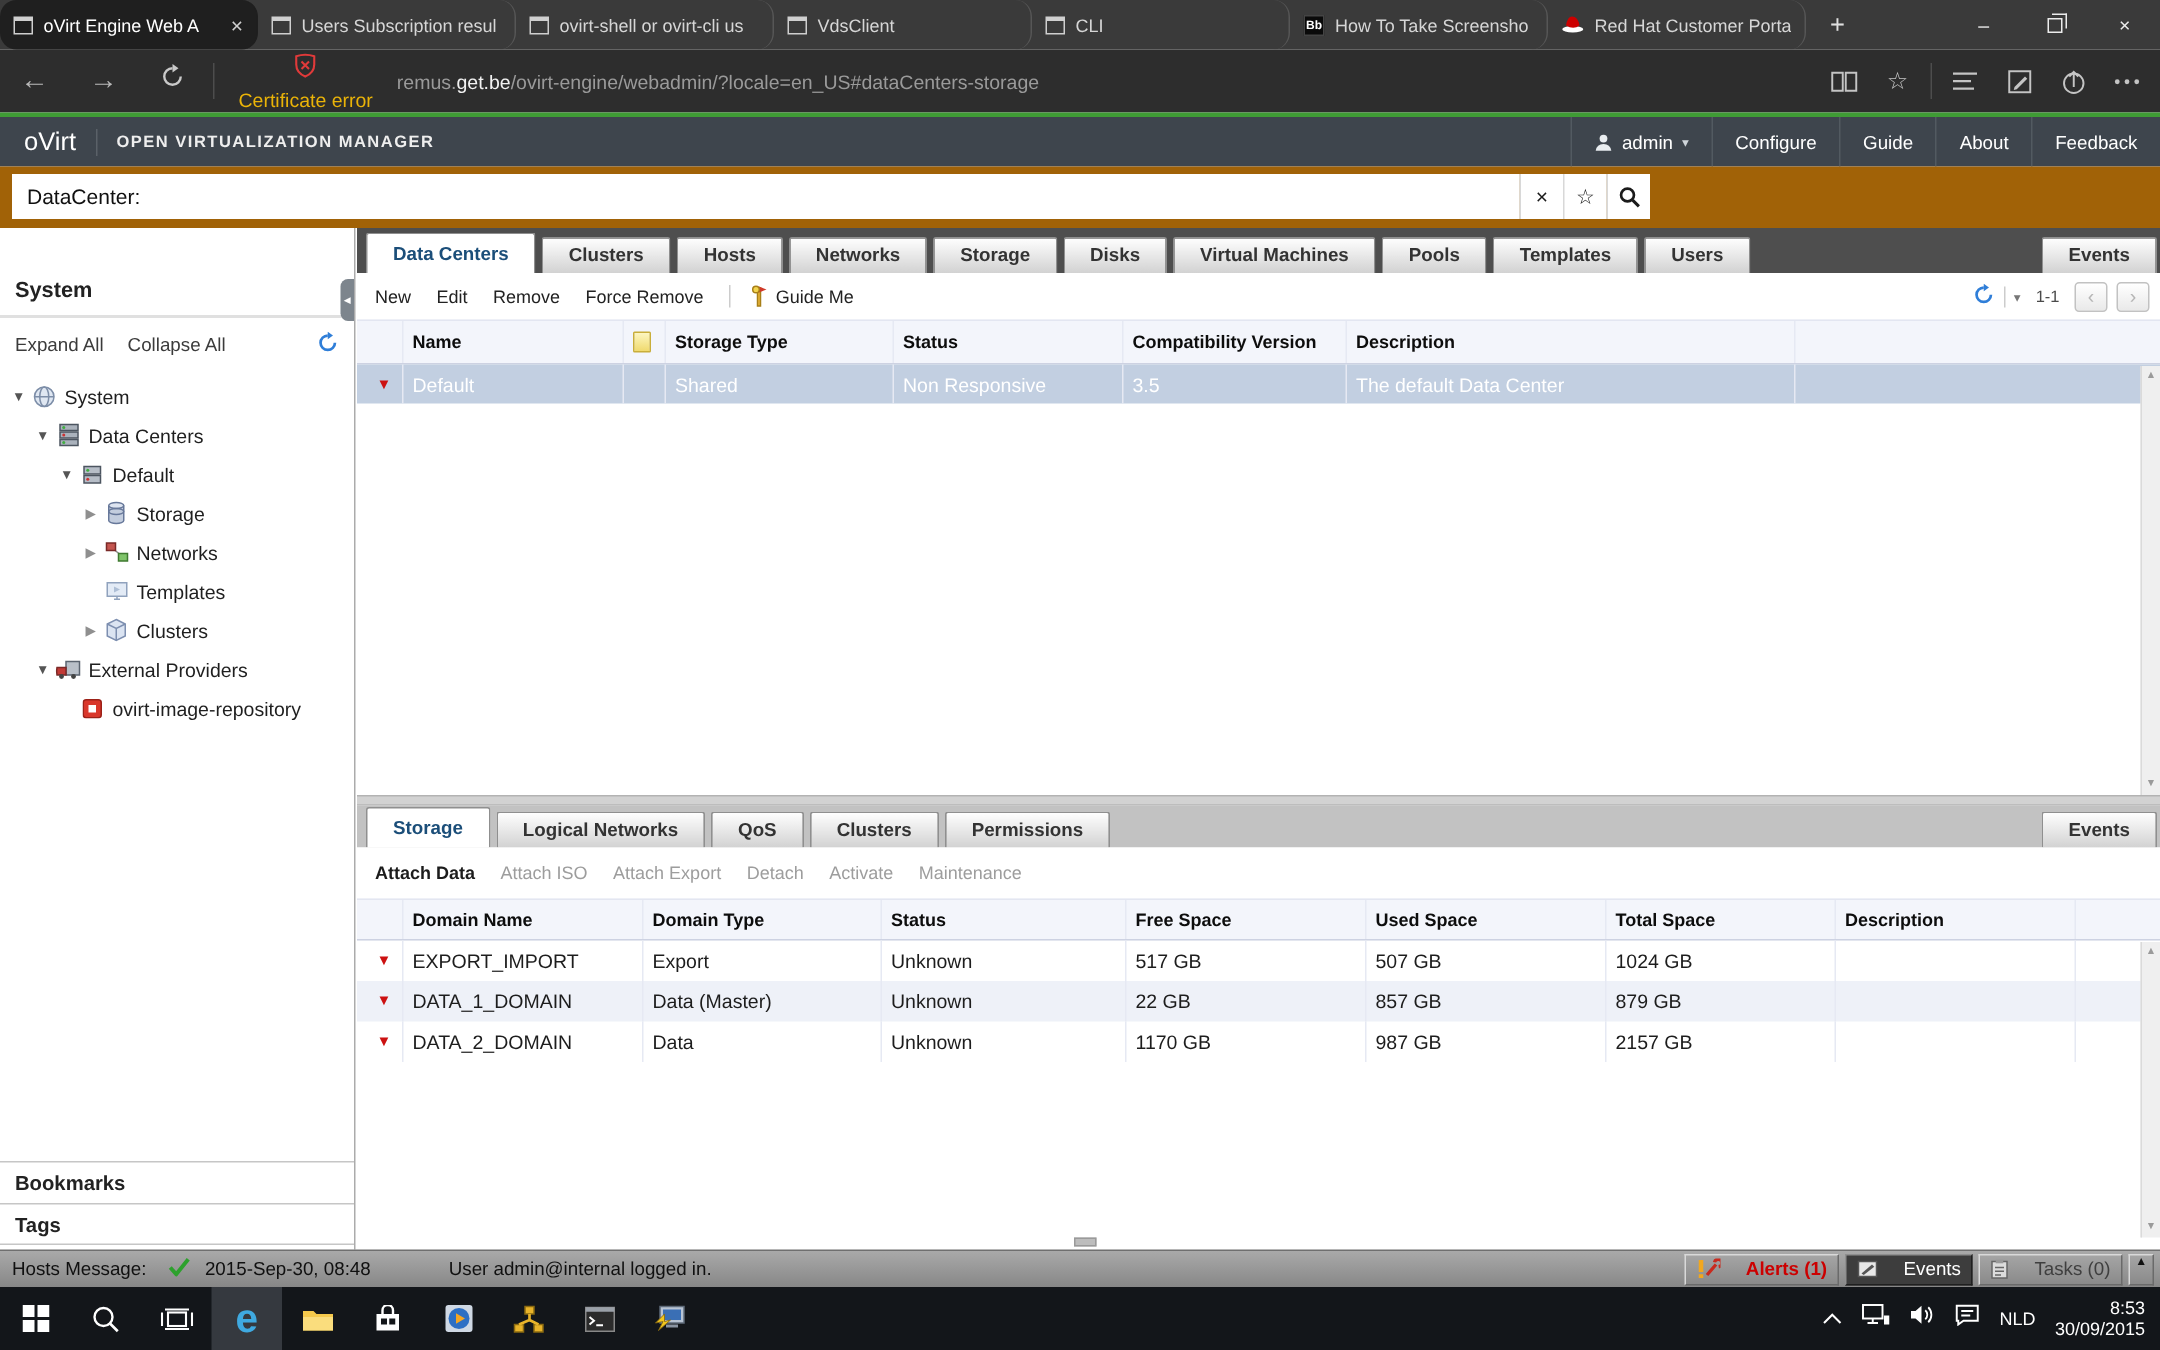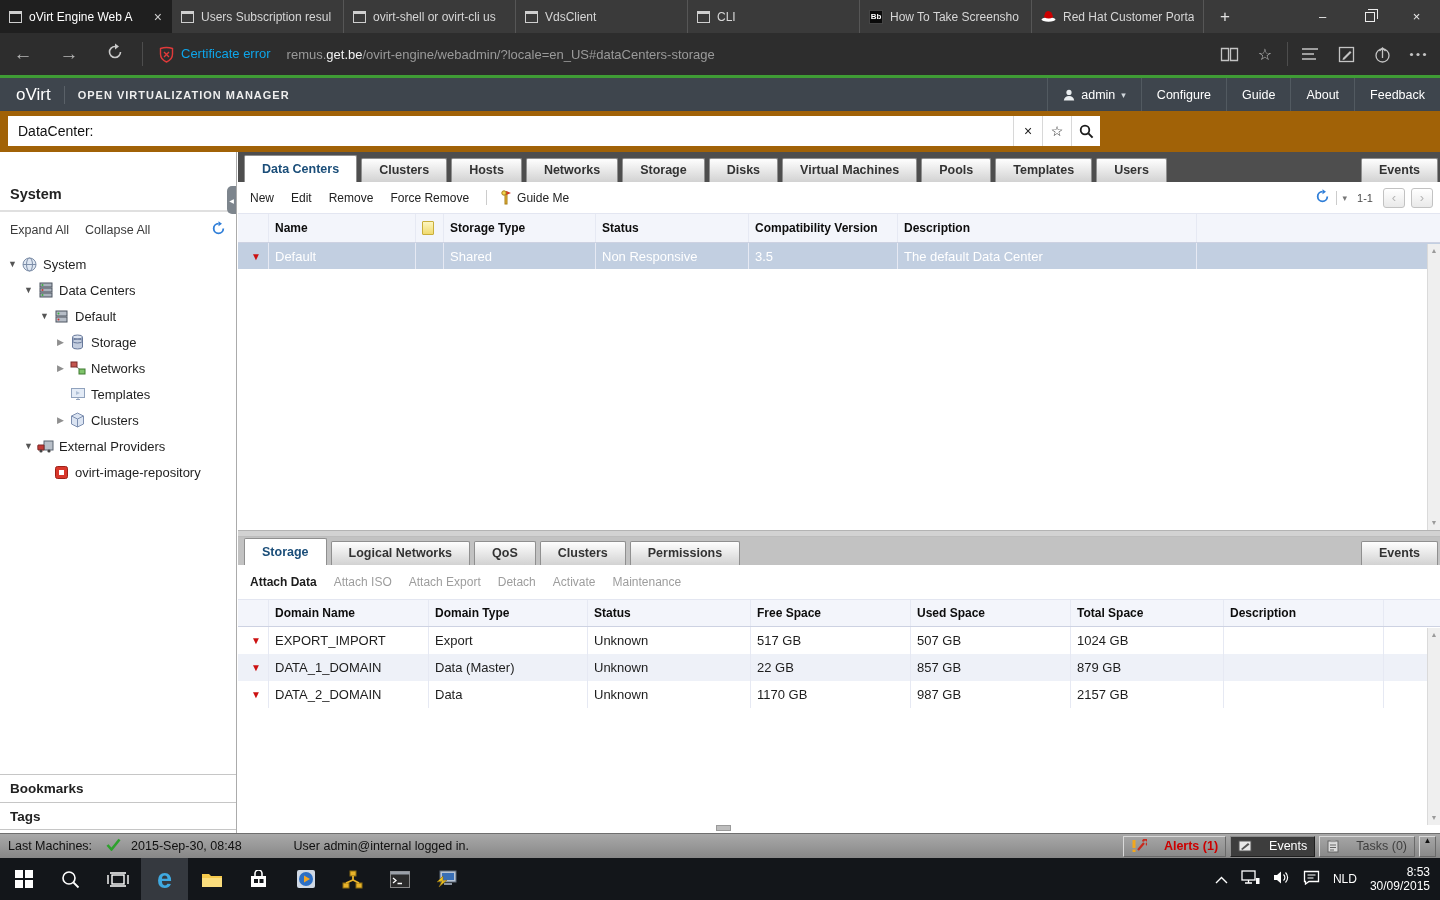--- a/index.html
+++ b/index.html
@@ -1,37 +1,37 @@
 <!DOCTYPE html>
 <html><head>
 <meta charset="utf-8">
 <style>
   * { box-sizing: border-box; margin: 0; padding: 0; }
   body { font-family: "Liberation Sans", sans-serif; background:#000; }
   #screen { position: relative; width: 1440px; height: 900px; background:#fff; overflow: hidden; }
 
   
   #tabsbar { position:absolute; top:0; left:0; width:100%; height:33px; background:#3a3a3a; display:flex; }
-  .btab { display:flex; align-items:center; gap:7px; width:172px; padding:0 9px; font-size:12px; color:#d6d6d6; border-right:1px solid #565656; overflow:hidden; }
+  .btab { display:flex; align-items:center; gap:7px; width:172px; padding:0 9px; font-size:12px; color:#d6d6d6; border-right:1px solid #565656; overflow:hidden;border-radius:11px; }
   .btab.active { background:#1f1f1f; color:#fff; border-right:1px solid #1f1f1f; }
   .btab .label { white-space:nowrap; overflow:hidden; flex:1; }
   .pageicon { flex:none; width:13px; height:12px; border:1px solid #cfcfcf; border-top:3px solid #cfcfcf; background:transparent; }
   .bbicon { flex:none; width:14px; height:14px; background:#0a0a0a; border:1px solid #444; color:#fff; font-size:8px; font-weight:bold; display:flex; align-items:center; justify-content:center; }
   .tabclose { font-size:14px; color:#cfcfcf; padding-left:2px; }
   .newtab { width:42px; display:flex; align-items:center; justify-content:center; color:#e0e0e0; font-size:17px; }
   .win-gap { flex:1; }
   .winbtn { width:47px; display:flex; align-items:center; justify-content:center; color:#ececec; font-size:13px; }
   .restore-glyph { position:relative; width:10px; height:10px; border:1px solid #ececec; }
   .restore-glyph::before { content:""; position:absolute; left:2px; top:-4px; width:9px; height:9px; border-top:1px solid #ececec; border-right:1px solid #ececec; }
 
   
   #addrbar { position:absolute; top:33px; left:0; width:100%; height:42px; background:#2d2d2d; display:flex; align-items:center; }
   .navbtn { width:46px; text-align:center; font-size:19px; color:#b8b8b8; }
   .addr-sep { width:1px; height:24px; background:#4d4d4d; margin:0 4px; }
-  .certbadge { display:flex; gap:7px; margin-left:12px; color:#0ea5e9; font-size:13px; }
+  .certbadge { display:flex; align-items:center; gap:7px; margin-left:12px; color:#eab308; font-size:13px;flex-direction:column; }
   .urltext { margin-left:16px; font-size:13px; color:#9a9a9a; white-space:nowrap; }
   .urltext .domain { color:#f2f2f2; }
   .addr-icons { margin-left:auto; display:flex; align-items:center; margin-right:4px; }
   .aicon { width:36px; height:30px; display:flex; align-items:center; justify-content:center; color:#c4c4c4; font-size:16px; }
 
   
   #brandline { position:absolute; top:75px; left:0; width:100%; height:3px; }
   #ovirtheader { position:absolute; top:78px; left:0; width:100%; height:33px; background:#3e454d; display:flex; align-items:center; color:#fff; }
   .logo { font-size:17px; color:#fff; margin-left:16px; }
   .hdr-div { width:1px; height:18px; background:#5a6168; margin:0 13px; }
@@ -527,21 +527,21 @@
       </div>
       <div class="vscroll" style="top:29px; bottom:8px;">
         <span class="vs-ar" style="top:0;">▲</span>
         <span class="vs-ar" style="bottom:0;">▼</span>
       </div>
       <div class="drag-handle"></div>
     </div>
   </div>
 
   <div id="statusbar">
-    <span class="lm-label">Last Machines:</span>
+    <span class="lm-label">Hosts Message:</span>
     <span class="lm-check"><svg width="15" height="13" viewBox="0 0 15 13">
           <path d="M1.5 7 L5.5 11.5 L13.5 1.5" fill="none" stroke="#2da12d" stroke-width="2.6"></path>
         </svg></span>
     <span>2015-Sep-30, 08:48</span>
     <span class="lm-msg">User admin@internal logged in.</span>
     <span class="sb-right">
       <span class="sb-btn alerts">
         <svg width="16" height="14" viewBox="0 0 16 14">
             <rect x="1.5" y="1" width="3" height="8" fill="#f2a71e"></rect>
             <rect x="1.5" y="10.5" width="3" height="2.5" fill="#f2a71e"></rect>

